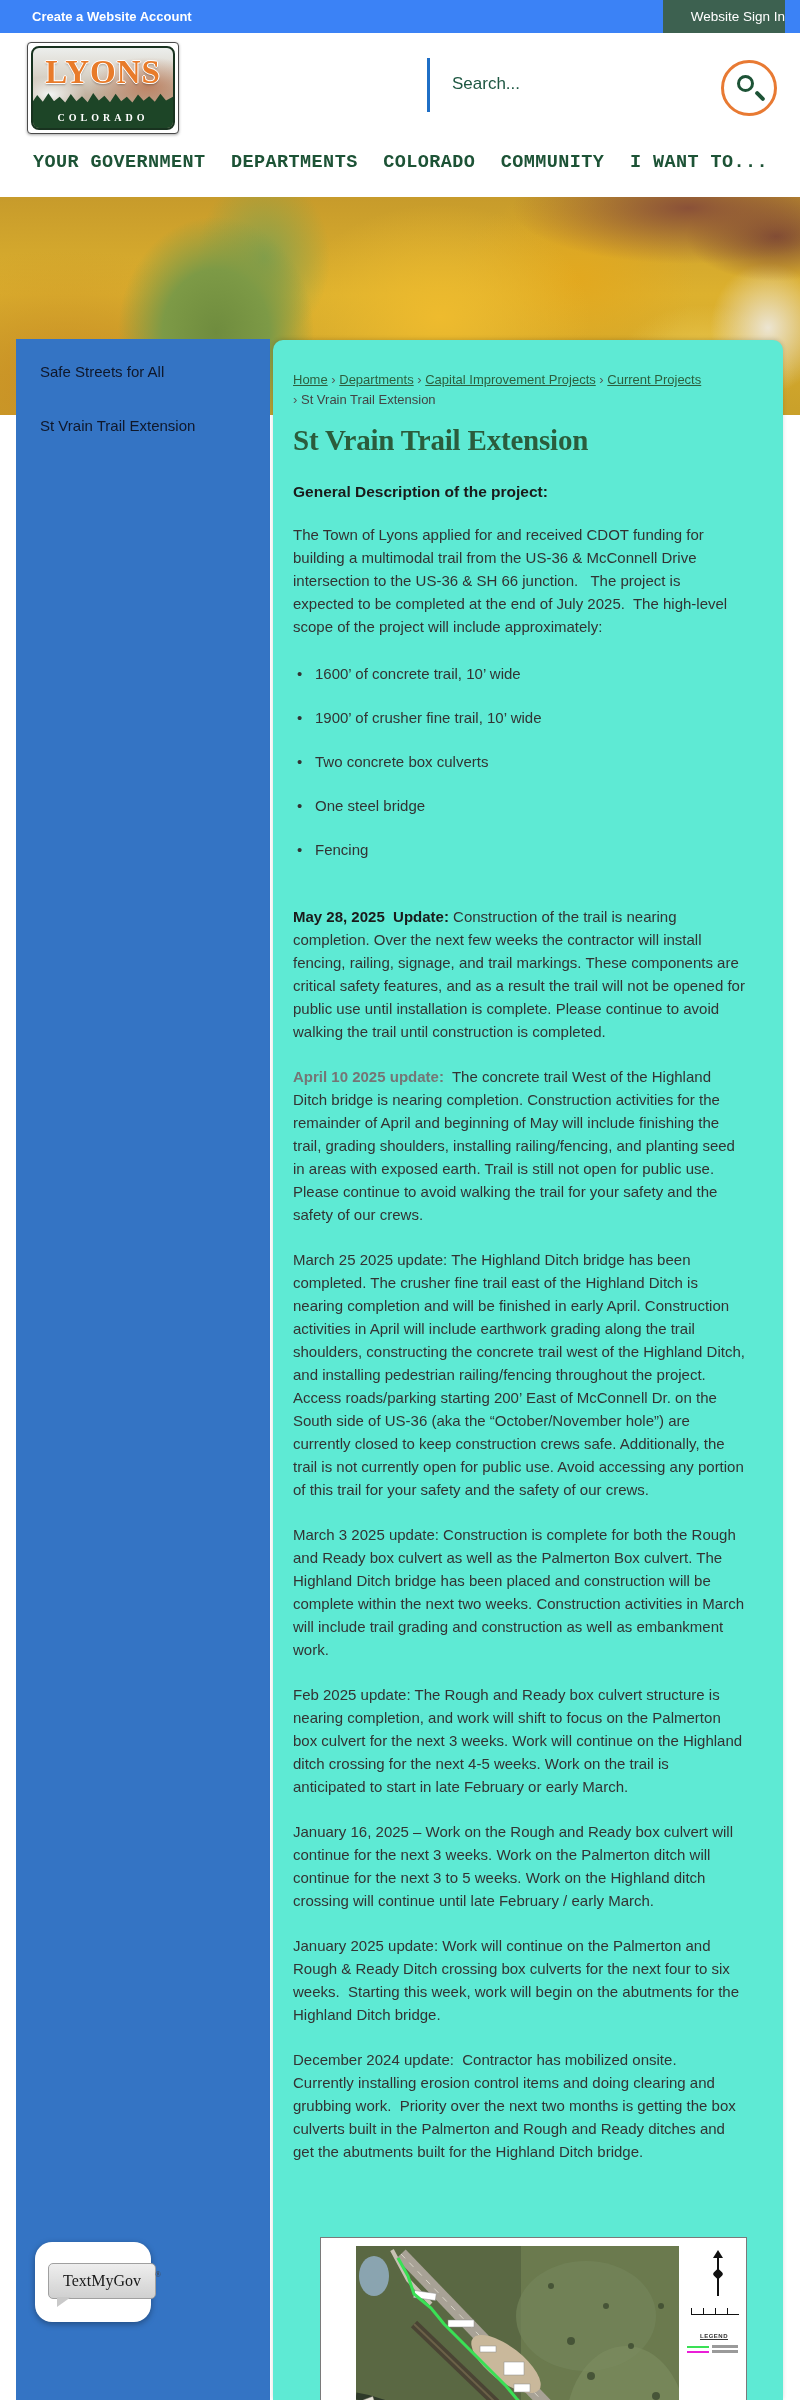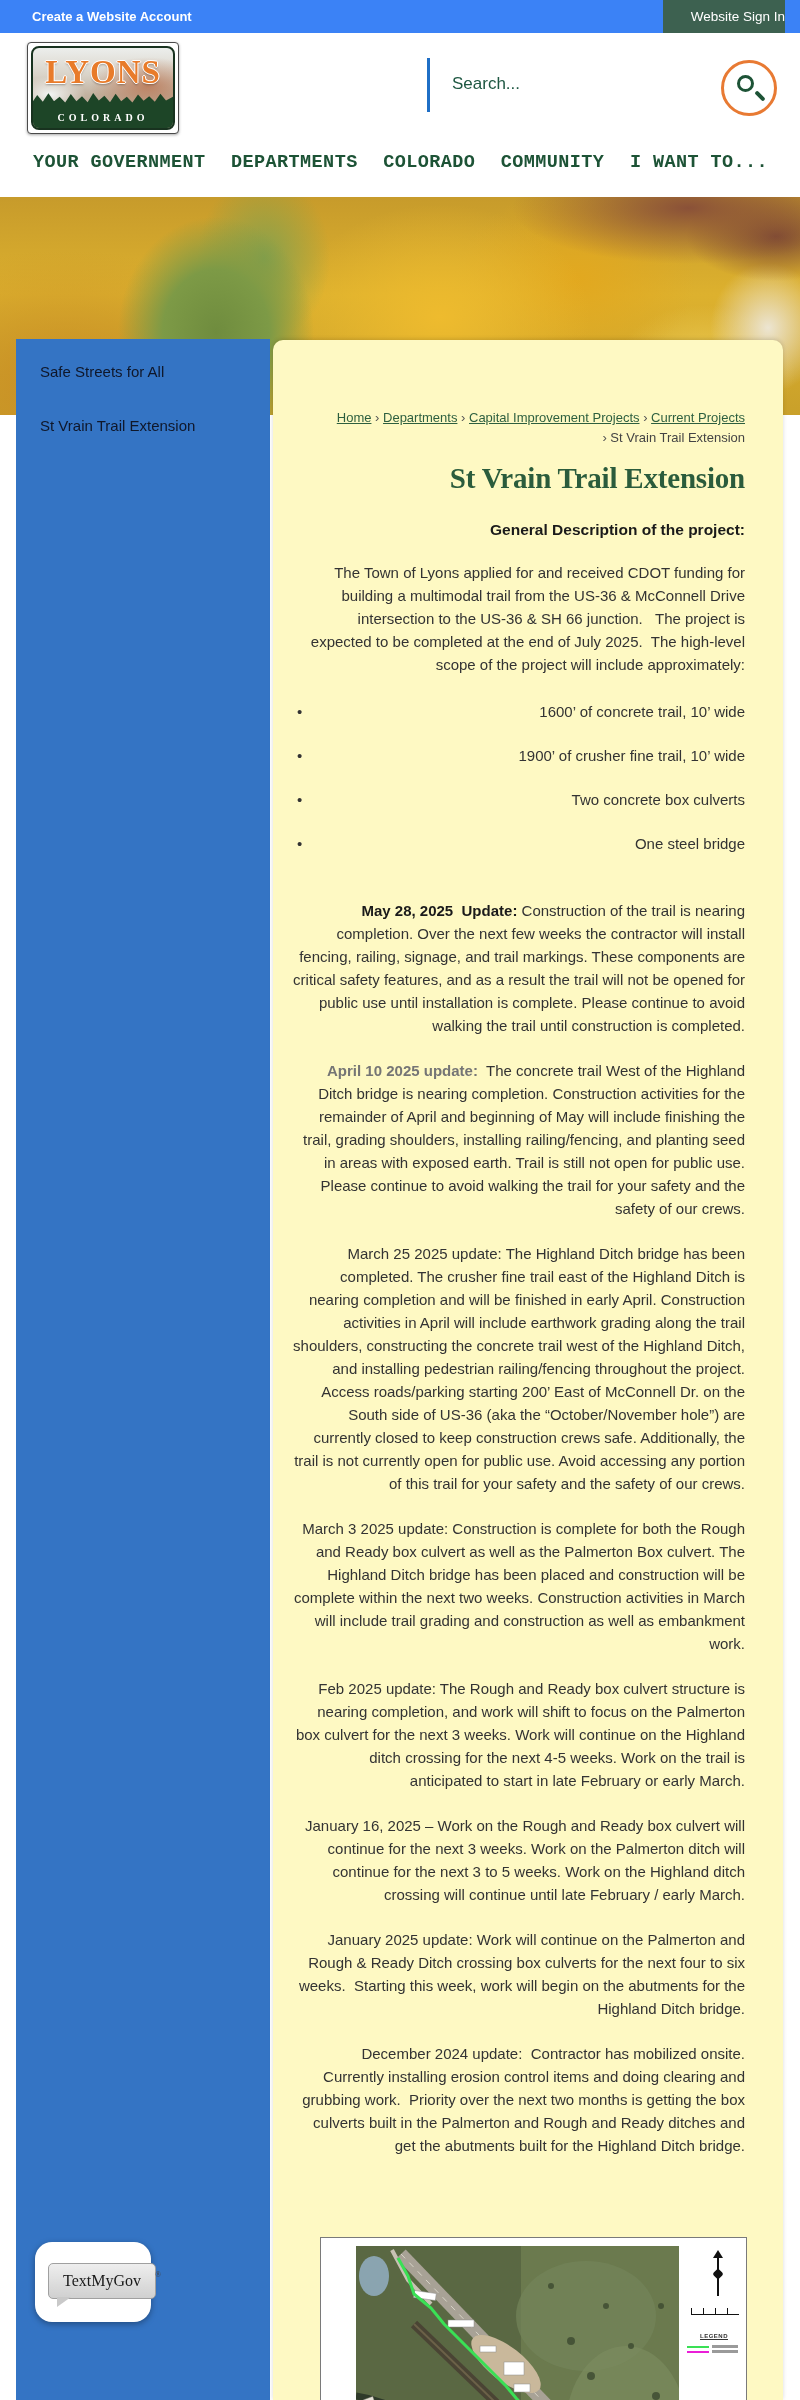--- a/index.html
+++ b/index.html
@@ -56,23 +56,23 @@
       radial-gradient(ellipse 130px 95px at 88% 80%, #f0cf56 0%, rgba(240,207,86,0) 70%),
       radial-gradient(ellipse 300px 190px at 8% 85%, #c98f25 0%, rgba(201,143,37,0) 70%),
       linear-gradient(180deg,#c79b2b 0%,#ddb12e 45%,#c9a02a 100%);}
 
   
   .sidebar{position:absolute;left:16px;top:339px;width:254px;height:2061px;background:#3474c4;
       box-sizing:border-box;padding-top:22px;}
   .side-item{color:#0f172a;font-size:15px;line-height:22px;padding:0 70px 0 24px;margin-bottom:32px;cursor:pointer;}
 
   
-  .card{position:absolute;left:273px;top:340px;width:510px;min-height:2060px;background:#fef9c3;
-      border-radius:10px 10px 0 0;box-sizing:border-box;padding:68px 38px 60px 20px;
-      box-shadow:0 -1px 4px rgba(0,0,0,.15);text-align:right;}
+  .card{position:absolute;left:273px;top:340px;width:510px;min-height:2060px;background:#5eead4;
+      border-radius:10px 10px 0 0;box-sizing:border-box;padding:30px 38px 60px 20px;
+      box-shadow:0 -1px 4px rgba(0,0,0,.15);}
   .crumbs{font-size:13px;line-height:20px;color:#444;}
   .crumbs a{color:#2d5f3f;text-decoration:underline;}
   .crumbs .sep{color:#555;}
   h1.pagetitle{margin:14px 0 0;font-family:"Liberation Serif",serif;font-weight:bold;
       font-size:29px;color:#2b5c3c;letter-spacing:-.2px;}
   .sectionhead{margin:26px 0 0;font-size:15.5px;font-weight:bold;color:#1a1a1a;}
   .card p{margin:22px 0 0;font-size:15px;line-height:23px;color:#333;white-space:pre-wrap;}
   ul.scope{list-style:none;margin:24px 0 0;padding:0;}
   ul.scope li{position:relative;padding-left:22px;margin-bottom:21px;font-size:15px;line-height:23px;}
   ul.scope li::before{content:"•";position:absolute;left:4px;top:0;color:#333;}
@@ -159,20 +159,21 @@
 
     <div class="sectionhead">General Description of the project:</div>
 
     <p>The Town of Lyons applied for and received CDOT funding for building a multimodal trail from the US-36 &amp; McConnell Drive intersection to the US-36 &amp; SH 66 junction.   The project is expected to be completed at the end of July 2025.  The high-level scope of the project will include approximately:</p>
 
     <ul class="scope">
         <li>1600’ of concrete trail, 10’ wide</li>
         <li>1900’ of crusher fine trail, 10’ wide</li>
         <li>Two concrete box culverts</li>
         <li>One steel bridge</li>
+        <li>Fencing</li>
       </ul>
 
     <div class="updates">
         <p class="update"><strong class="bold">May 28, 2025  Update: </strong>Construction of the trail is nearing completion. Over the next few weeks the contractor will install fencing, railing, signage, and trail markings. These components are critical safety features, and as a result the trail will not be opened for public use until installation is complete. Please continue to avoid walking the trail until construction is completed.</p>
         <p class="update"><strong class="bold-gray">April 10 2025 update: </strong> The concrete trail West of the Highland Ditch bridge is nearing completion. Construction activities for the remainder of April and beginning of May will include finishing the trail, grading shoulders, installing railing/fencing, and planting seed in areas with exposed earth. Trail is still not open for public use. Please continue to avoid walking the trail for your safety and the safety of our crews.</p>
         <p class="update">March 25 2025 update: The Highland Ditch bridge has been completed. The crusher fine trail east of the Highland Ditch is nearing completion and will be finished in early April. Construction activities in April will include earthwork grading along the trail shoulders, constructing the concrete trail west of the Highland Ditch, and installing pedestrian railing/fencing throughout the project.  Access roads/parking starting 200’ East of McConnell Dr. on the South side of US-36 (aka the “October/November hole”) are currently closed to keep construction crews safe. Additionally, the trail is not currently open for public use. Avoid accessing any portion of this trail for your safety and the safety of our crews.</p>
         <p class="update">March 3 2025 update: Construction is complete for both the Rough and Ready box culvert as well as the Palmerton Box culvert. The Highland Ditch bridge has been placed and construction will be complete within the next two weeks. Construction activities in March will include trail grading and construction as well as embankment work.</p>
         <p class="update">Feb 2025 update: The Rough and Ready box culvert structure is nearing completion, and work will shift to focus on the Palmerton box culvert for the next 3 weeks. Work will continue on the Highland ditch crossing for the next 4-5 weeks. Work on the trail is anticipated to start in late February or early March.</p>
         <p class="update">January 16, 2025 – Work on the Rough and Ready box culvert will continue for the next 3 weeks. Work on the Palmerton ditch will continue for the next 3 to 5 weeks. Work on the Highland ditch crossing will continue until late February / early March.</p>
         <p class="update">January 2025 update: Work will continue on the Palmerton and Rough &amp; Ready Ditch crossing box culverts for the next four to six weeks.  Starting this week, work will begin on the abutments for the Highland Ditch bridge.</p>

